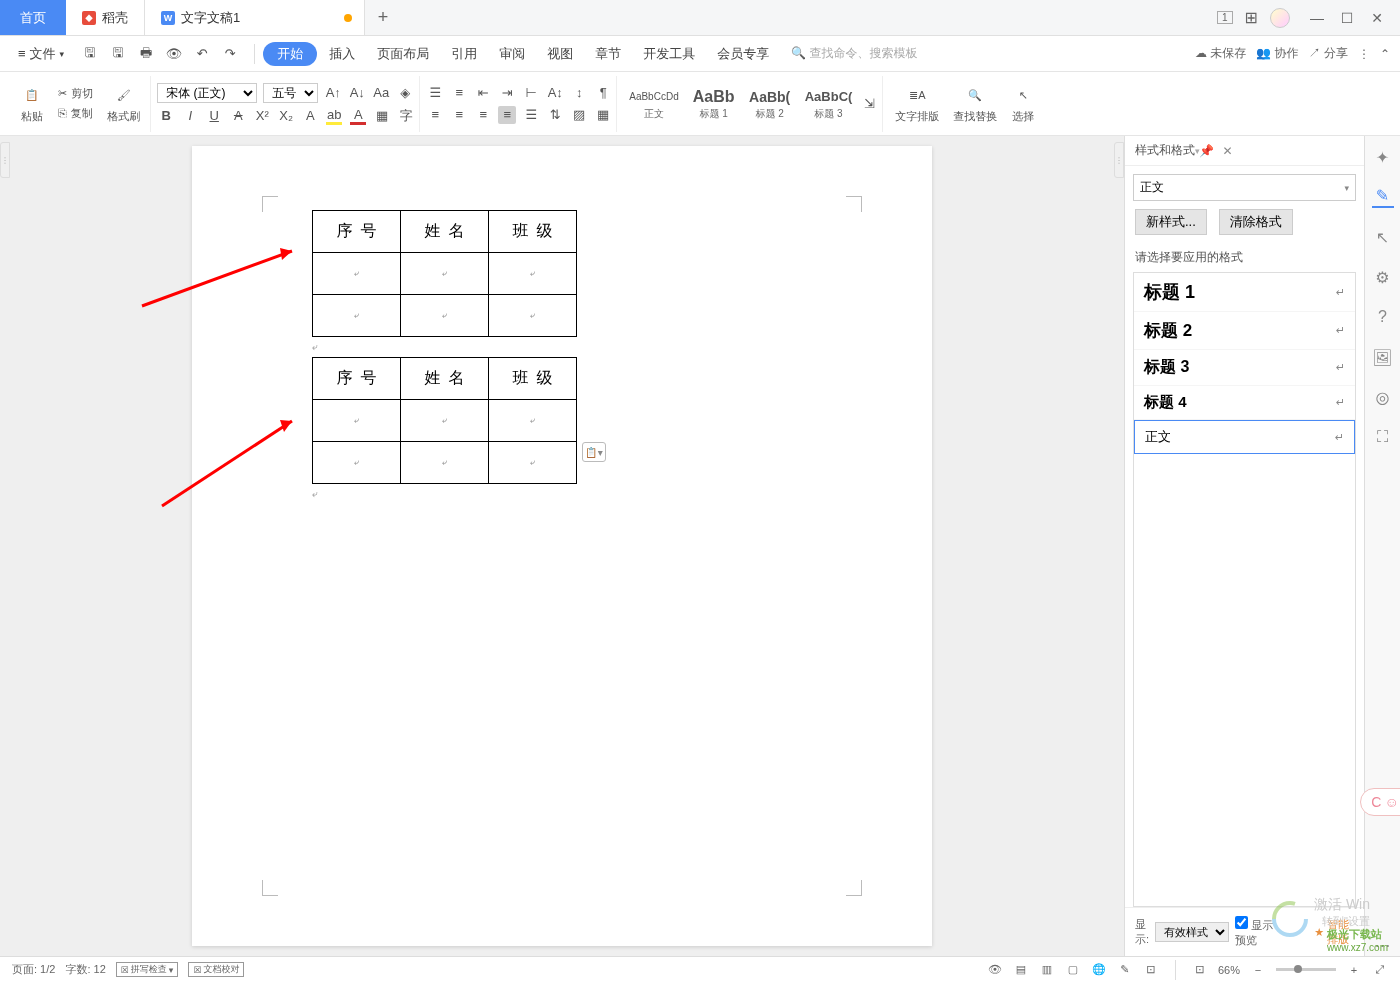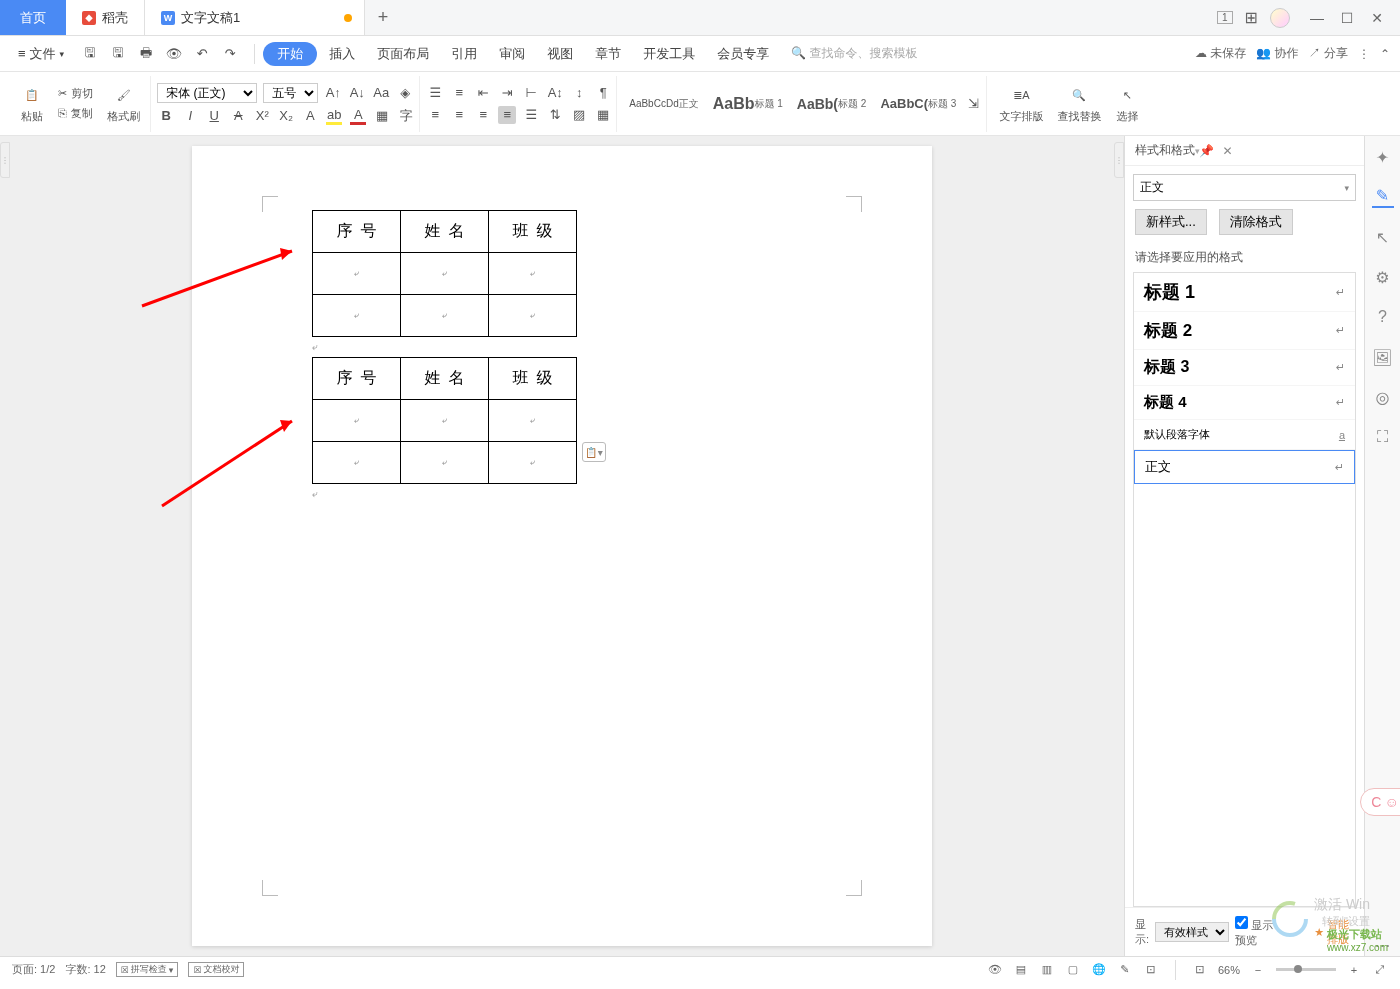--- a/index.html
+++ b/index.html
@@ -44,21 +44,21 @@
 .font-size { width: 55px; }
 .row-icons { display: flex; gap: 6px; align-items: center; }
 .fmt-btn { width: 18px; height: 18px; display: flex; align-items: center; justify-content: center; cursor: pointer; font-size: 13px; }
 .fmt-btn.bold { font-weight: bold; }
 .fmt-btn.italic { font-style: italic; }
 .fmt-btn.under { text-decoration: underline; }
 .fmt-btn.strike { text-decoration: line-through; }
 .fmt-btn.active-align { background: #d0d0d0; border-radius: 2px; }
 .color-bar { border-bottom: 3px solid; width: 16px; display: inline-block; text-align: center; }
 .style-gallery { display: flex; gap: 2px; align-items: center; }
-.style-item { display: flex; flex-direction: row; align-items: center; padding: 2px 6px; cursor: pointer; min-width: 54px; }
+.style-item { display: flex; flex-direction: column; align-items: center; padding: 2px 6px; cursor: pointer; min-width: 54px; }
 .style-preview { font-size: 13px; height: 20px; display: flex; align-items: center; }
 .style-label { font-size: 10px; color: #666; }
 
 
 .main { display: flex; height: 820px; background: #f0f0f0; position: relative; }
 .doc-area { flex: 1; display: flex; justify-content: center; padding: 10px 16px; overflow: hidden; background: #efefef; }
 .page { width: 740px; height: 800px; background: #fff; box-shadow: 0 1px 4px rgba(0,0,0,0.15); padding: 60px 80px; position: relative; }
 .page-corner { position: absolute; width: 16px; height: 16px; border: 1px solid #bbb; }
 .c-tl { top: 50px; left: 70px; border-right: none; border-bottom: none; }
 .c-tr { top: 50px; right: 70px; border-left: none; border-bottom: none; }
@@ -386,24 +386,20 @@
           <span class="ret-mark">↵</span>
         </div>
       <div class="style-row">
           <span class="sn h3">标题 3</span>
           <span class="ret-mark">↵</span>
         </div>
       <div class="style-row">
           <span class="sn h4">标题 4</span>
           <span class="ret-mark">↵</span>
         </div>
-      <div class="style-row">
-          <span class="sn df">默认段落字体</span>
-          <span class="ret-mark" style="text-decoration:underline;">a</span>
-        </div>
       <div class="style-row sel">
           <span class="sn bd">正文</span>
           <span class="ret-mark">↵</span>
         </div>
     </div>
     <div class="panel-footer">
       <div class="show-row">
         <span>显示:</span>
         <select class="show-select"><option>有效样式</option></select>
       </div>

